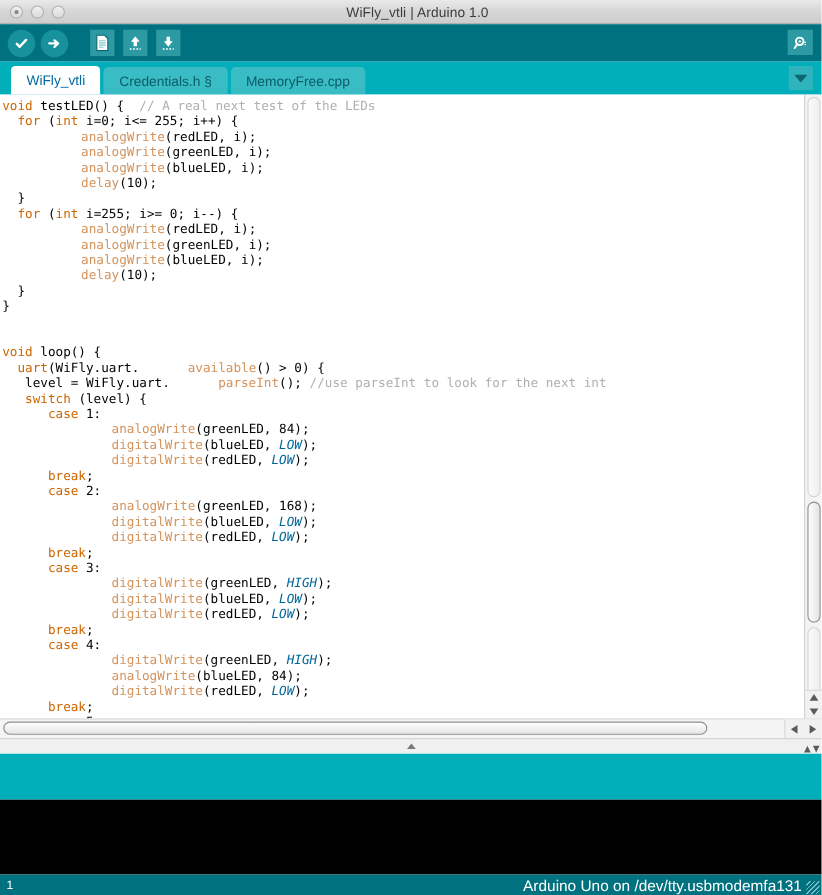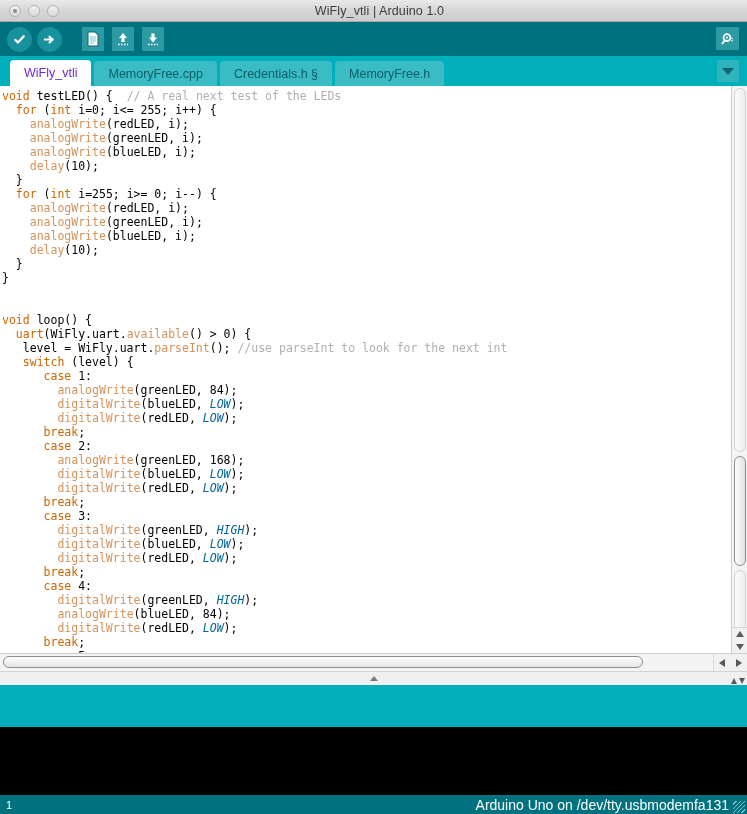--- a/index.html
+++ b/index.html
@@ -60,21 +60,21 @@
     height: 30px; flex: 0 0 30px; background: #00afb9;
     display: flex; align-items: flex-end; position: relative; padding-left: 10px;
   }
   .tab {
     height: 25px; padding: 0 14px; margin-right: 3px;
     display: flex; align-items: center; justify-content: center;
     font-size: 12.5px; color: #0c5d66; background: #39bcc4;
     border-top-left-radius: 4px; border-top-right-radius: 4px;
     cursor: pointer; white-space: nowrap;
   }
-  .tab.active { background: #ffffff; color: #6d28d9; height: 26px; }
+  .tab.active { background: #ffffff; color: #0369a1; height: 26px; }
   .tab-drop {
     position: absolute; right: 8px; top: 4px;
     width: 22px; height: 22px; background: #2fb3bc;
     display: flex; align-items: center; justify-content: center; cursor: pointer;
   }
   .caret-down {
     width: 0; height: 0; border-left: 6px solid transparent;
     border-right: 6px solid transparent; border-top: 7px solid #0d6670;
   }
 
@@ -84,21 +84,21 @@
   .code-area {
     flex: 1 1 auto; overflow: hidden; background: #ffffff;
     padding: 3px 0 0 2px; position: relative;
   }
   .code-area pre {
     font-family: "DejaVu Sans Mono", monospace;
     font-size: 11.5px; line-height: 14px; color: #000000;
     white-space: pre; letter-spacing: 0px;
   }
   .kw  { color: #cc6600; }        
-  .fn  { color: #d4935c; }        
+  .fn  { color: #d4935c; margin-left: 44px; }        
   .lit { color: #006699; font-style: italic; }        
   .cm  { color: #b0b0b0; }
 
   
   .vscroll {
     width: 16px; flex: 0 0 16px; background: #f4f4f4;
     border-left: 1px solid #cfcfcf; position: relative;
   }
   .vthumb {
     position: absolute; left: 2px; width: 12px; top: 370px; height: 110px;
@@ -215,27 +215,24 @@
         </svg>
       </div>
     </div>
   </div>
 
   <div class="tabbar">
     <div class="tab active">
       <span>WiFly_vtli</span>
     </div>
     <div class="tab">
+      <span>Credentials.h §</span>
+    </div>
+    <div class="tab">
       <span>MemoryFree.cpp</span>
-    </div>
-    <div class="tab">
-      <span>Credentials.h §</span>
-    </div>
-    <div class="tab">
-      <span>MemoryFree.h</span>
     </div>
     <div class="tab-drop">
       <span class="caret-down"></span>
     </div>
   </div>
 
   <div class="editor-wrap">
     <div class="editor-row">
       <div class="code-area">
         <pre id="code-out"><span class="kw">void </span><span>testLED() {  </span><span class="cm">// A real next test of the LEDs</span>

